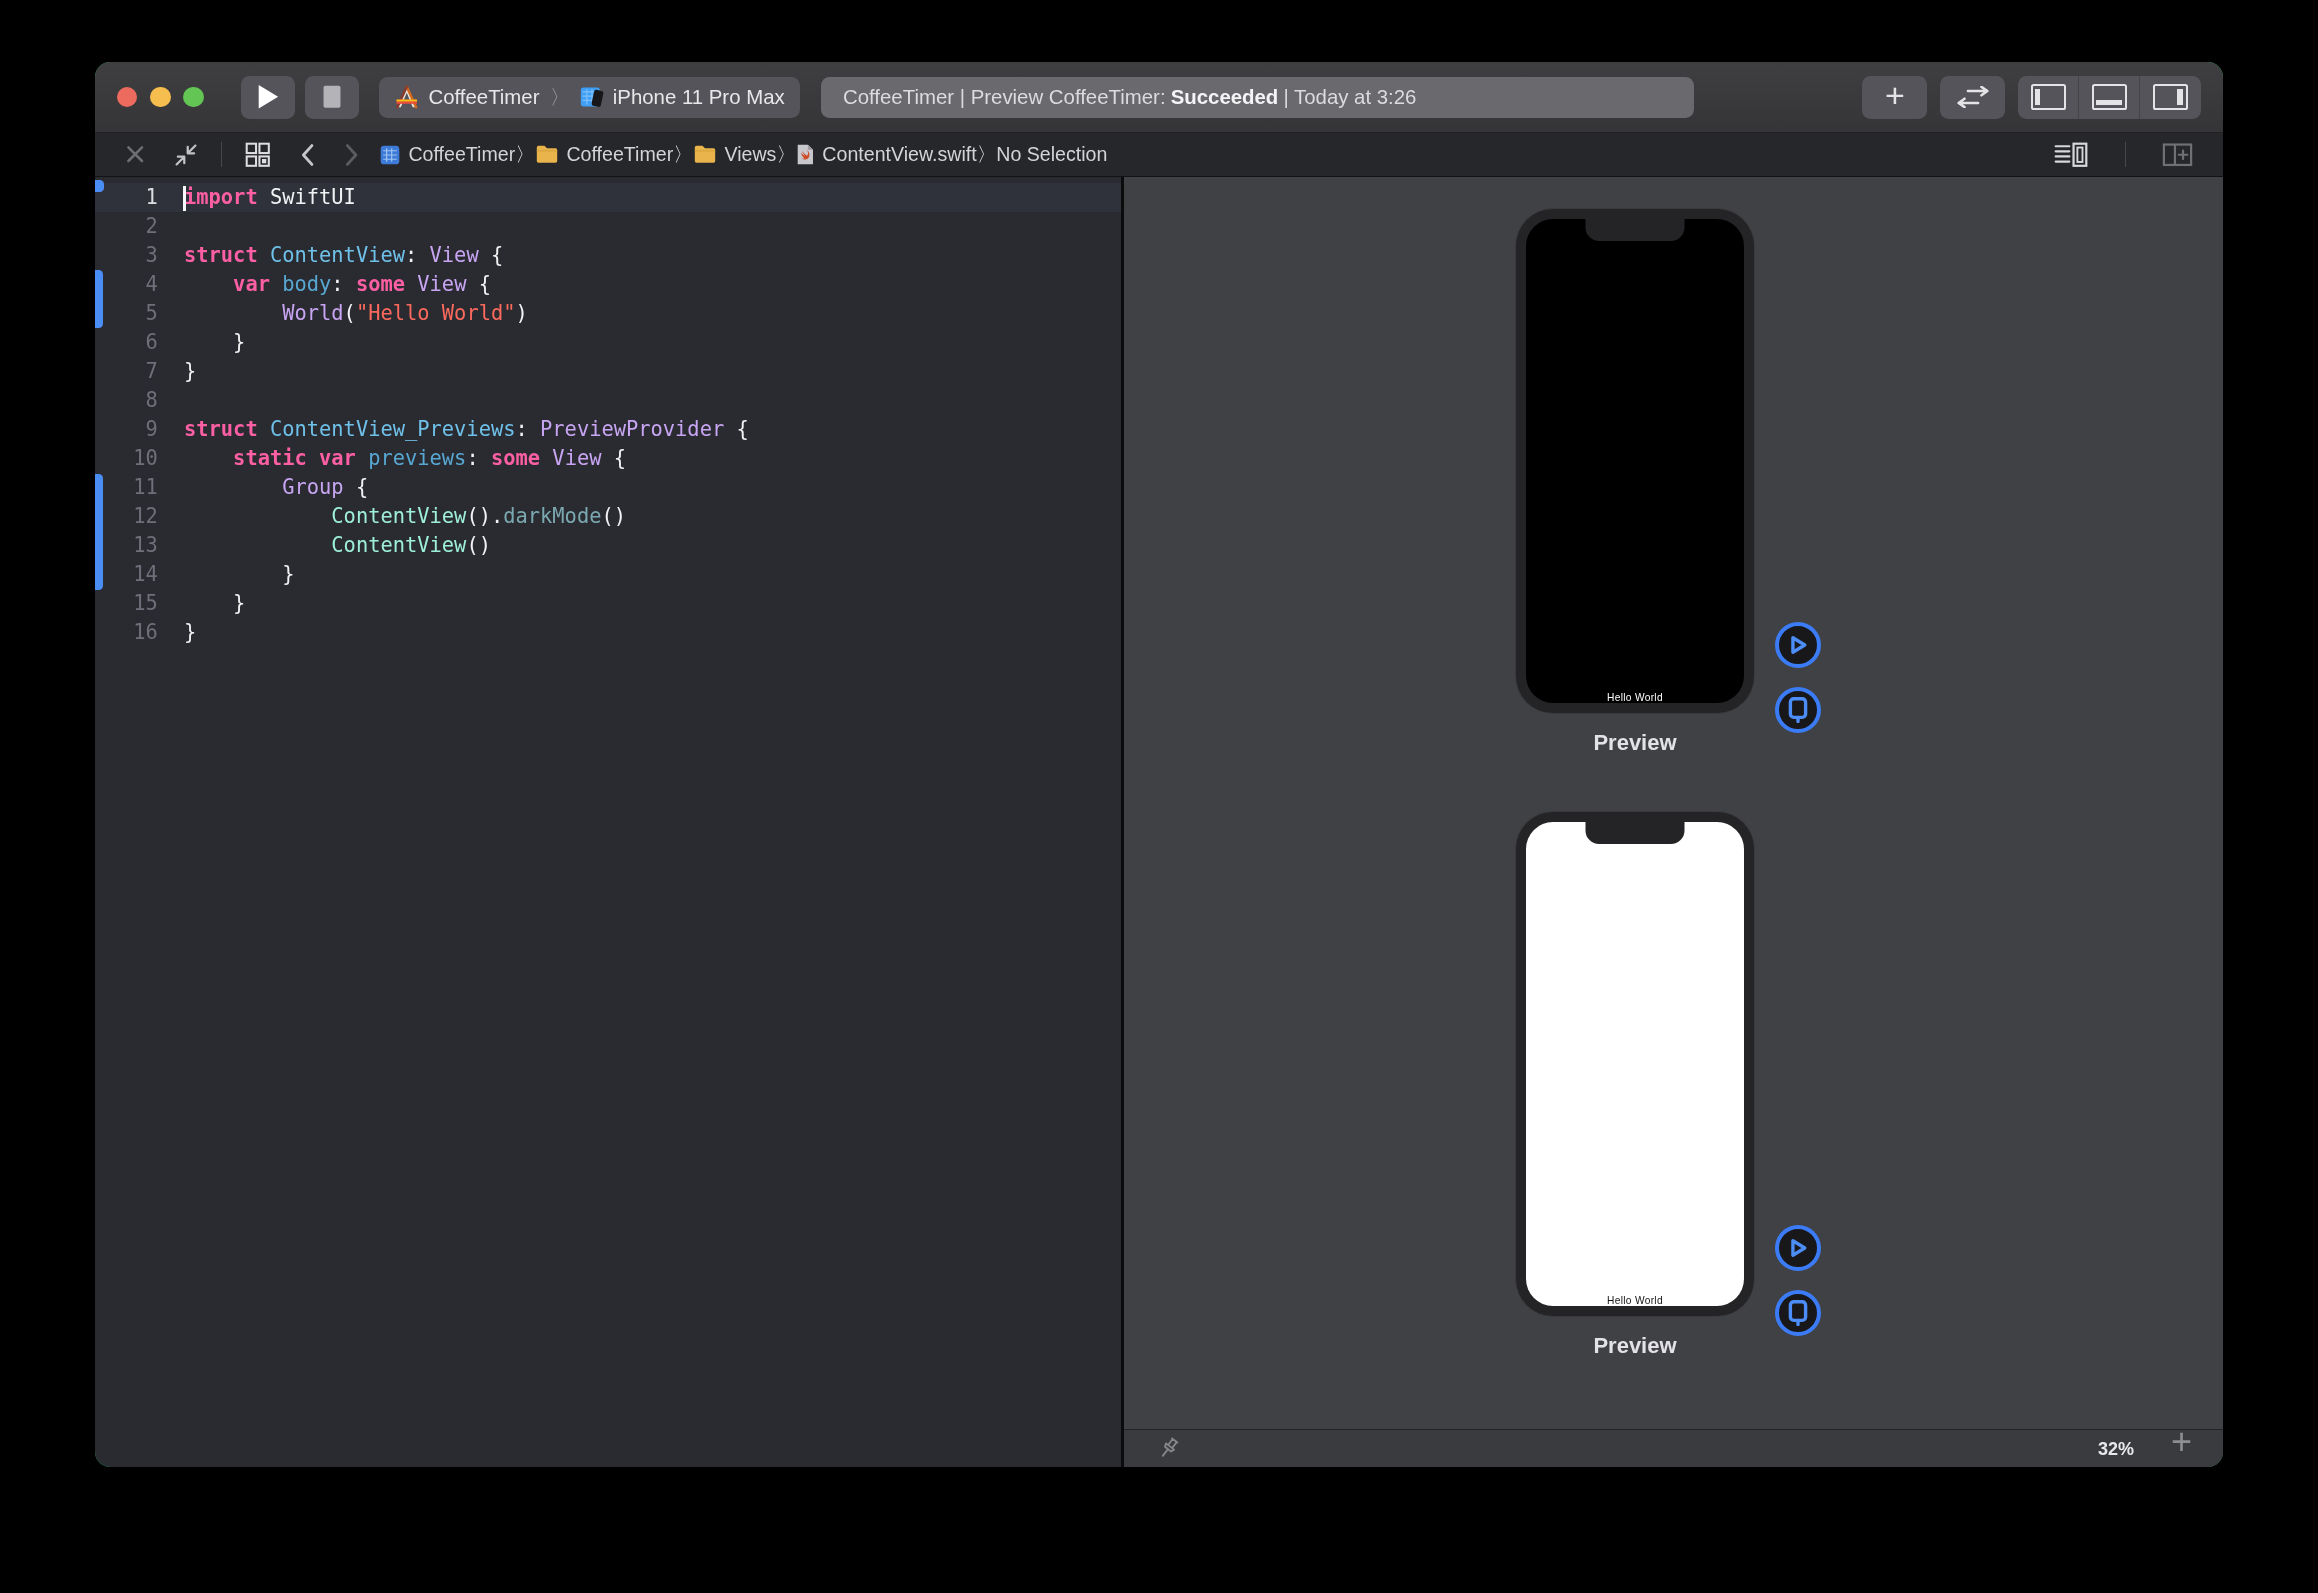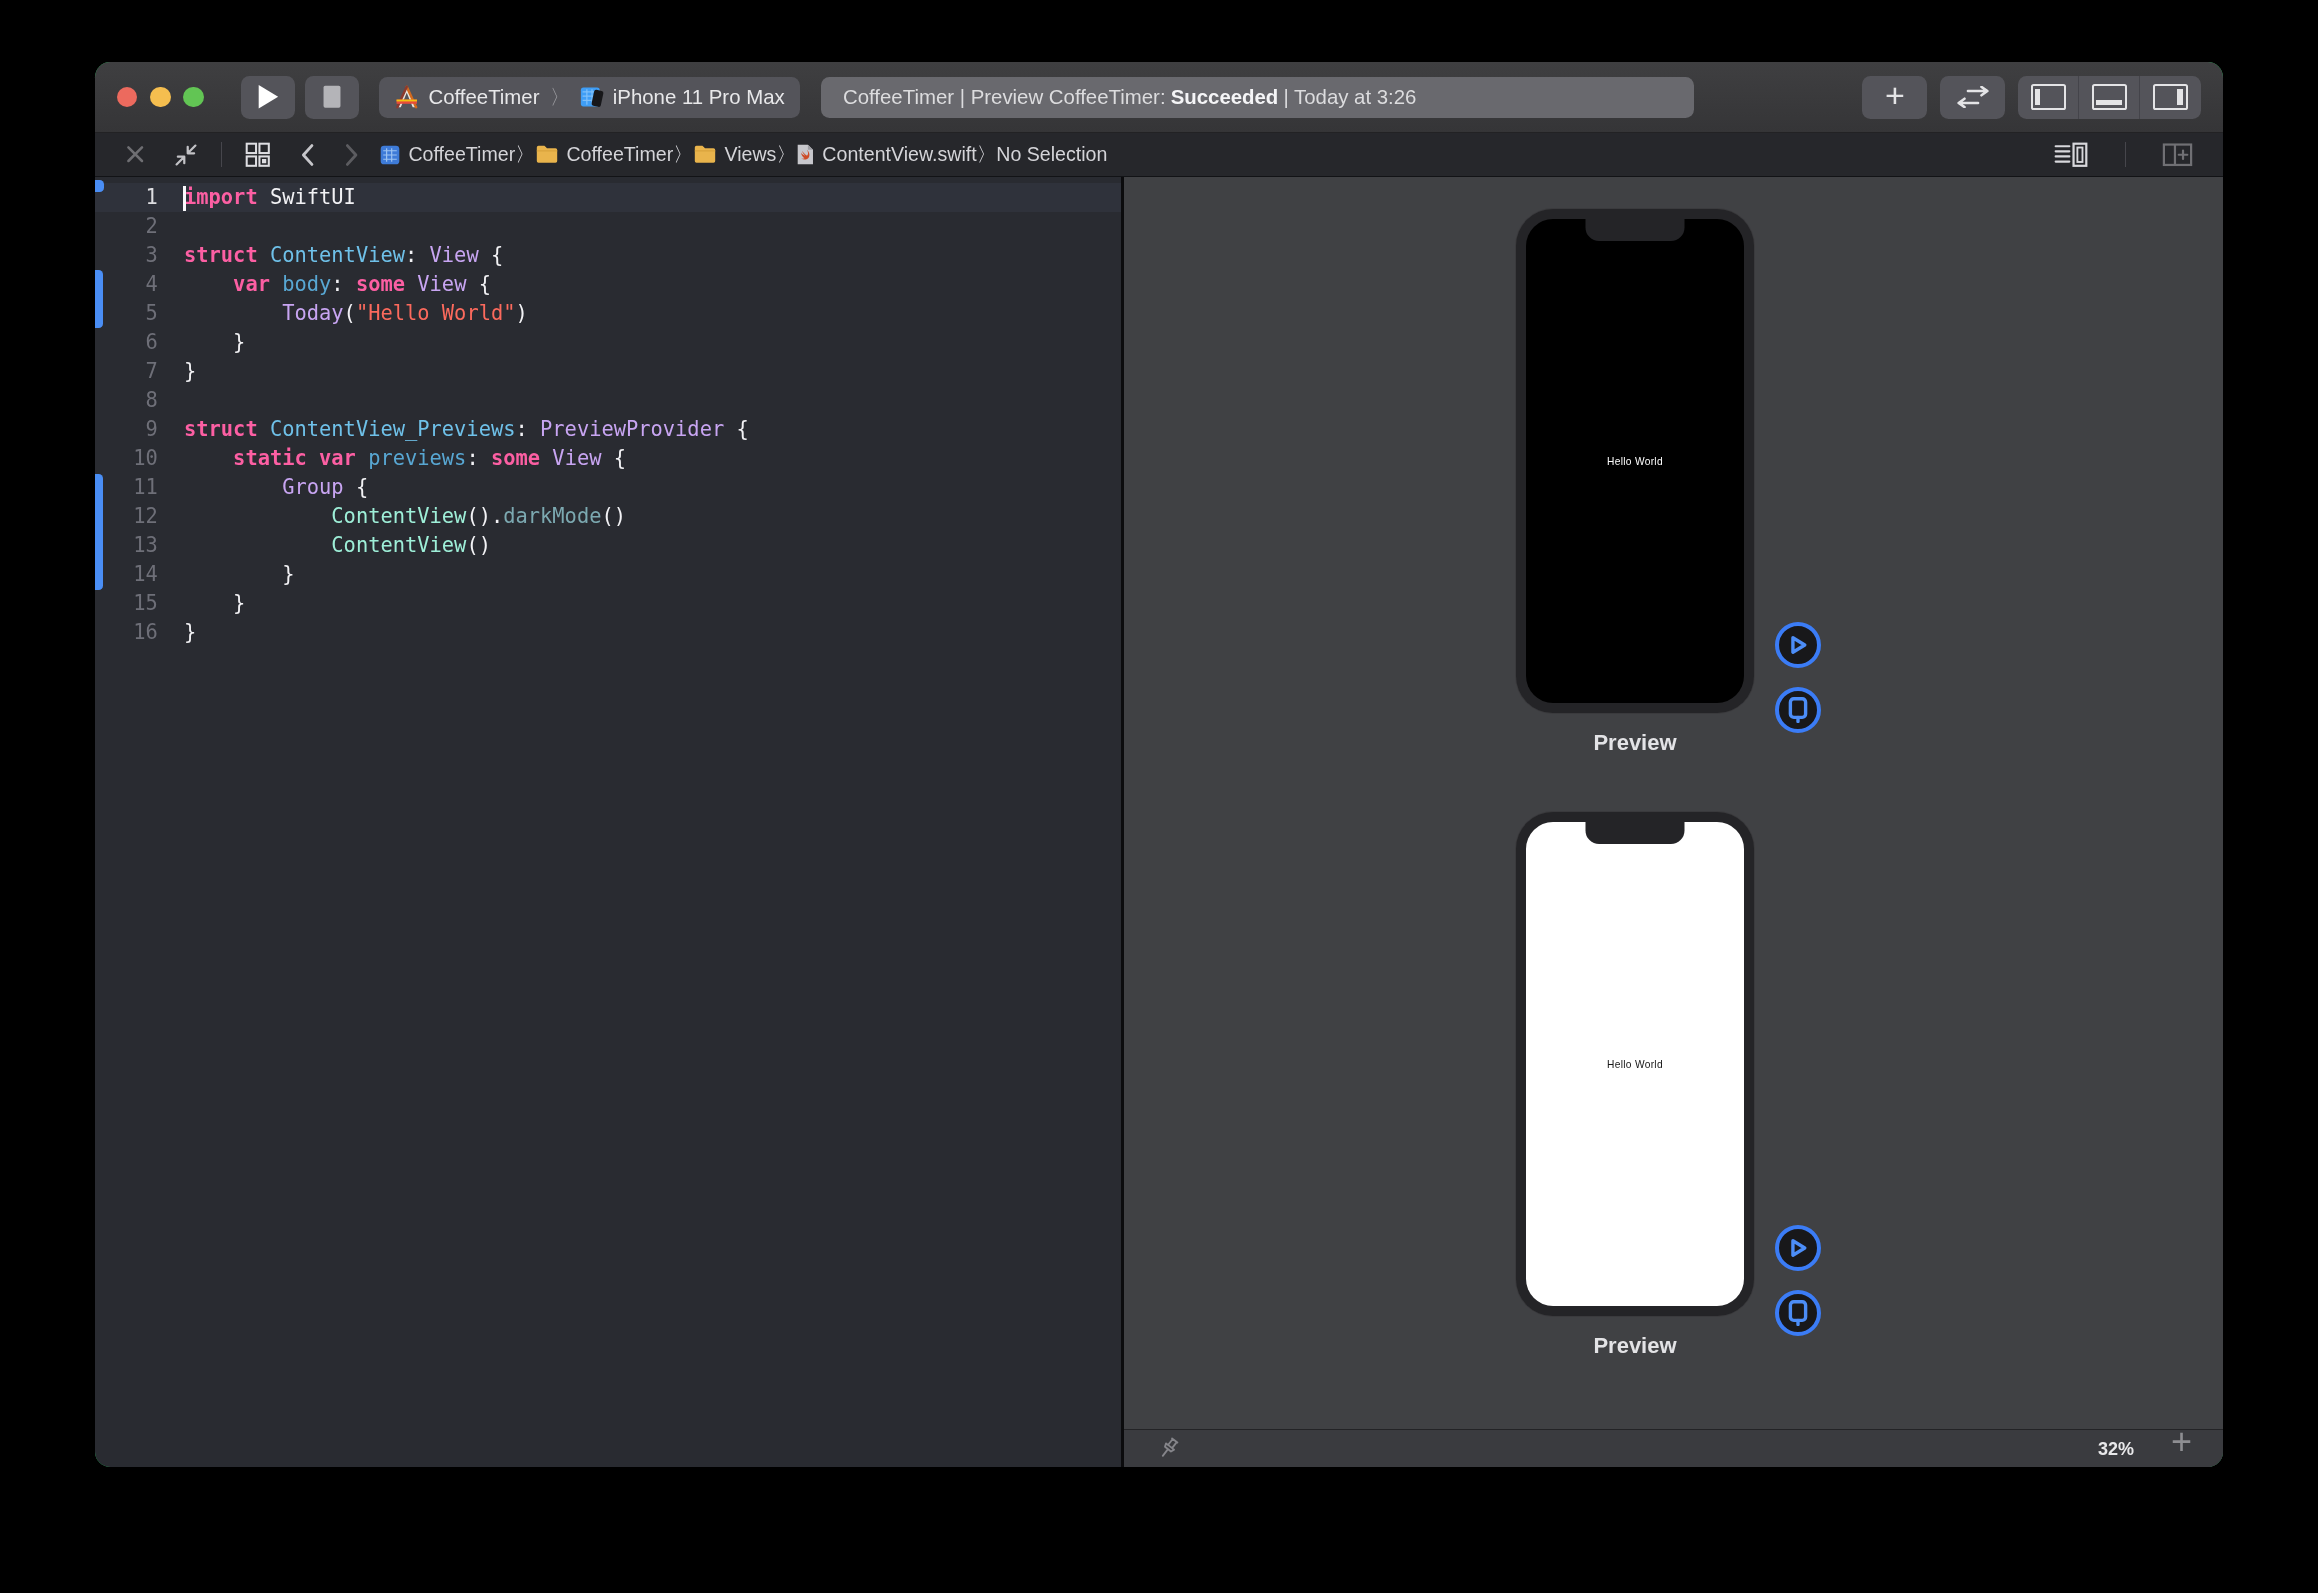--- a/index.html
+++ b/index.html
@@ -59,21 +59,21 @@
   .tok-pr{color:#9EEFD8}
   .tok-fn{color:#7CA9B1}
   .tok-s{color:#FC6A5D}
   .marker{position:absolute;left:0;width:7.7px;background:#4A8EF5;border-radius:0 4.3px 4.3px 0;}
   .cursor{position:absolute;left:88px;top:8.5px;width:2.6px;height:25px;background:#FAFAFC;}
   
   .pv-group{position:absolute;left:0;width:100%;height:595px;}
   .phone{position:absolute;left:392px;top:0;width:238px;height:504px;background:#242427;border-radius:37px;
     box-shadow:0 0 0 0.9px #3A3A3D;}
   .screen{position:absolute;left:10.2px;top:10.2px;right:10.2px;bottom:10.2px;border-radius:27px;overflow:hidden;
-    display:flex;align-items:center;justify-content:center;}
+    display:flex;align-items:flex-end;justify-content:center;}
   .screen .notch{position:absolute;top:0;left:50%;transform:translateX(-50%);width:99px;height:22px;
     background:#242427;border-radius:0 0 13.6px 13.6px;}
   .screen.dark{background:#000;color:#FFF;}
   .screen.light{background:#FFF;color:#151515;}
   .hello{font-size:10.2px;letter-spacing:0.3px;}
   .pv-label{position:absolute;left:392px;width:238px;top:521px;text-align:center;color:#E3E3E6;
     font-size:22px;font-weight:bold;}
   .pv-btn{position:absolute;left:651px;width:46px;height:46px;border-radius:50%;background:#18181A;
     border:4.3px solid #3B7CF6;box-sizing:border-box;display:flex;align-items:center;justify-content:center;padding:0;}
   .pv-btn.live{top:413px;} .pv-btn.device{top:478px;}
@@ -260,21 +260,21 @@
   </div>
 
   <div class="content">
 
     <div class="editor" id="editor">
       <div class="lines" id="code-lines">
           <div class="code-line current"><span class="ln">1</span><span class="code"><span class="tok-k">import</span><span class="tok-p"> SwiftUI</span></span></div>
           <div class="code-line"><span class="ln">2</span><span class="code"></span></div>
           <div class="code-line"><span class="ln">3</span><span class="code"><span class="tok-k">struct</span><span class="tok-p"> </span><span class="tok-td">ContentView</span><span class="tok-p">: </span><span class="tok-t">View</span><span class="tok-p"> {</span></span></div>
           <div class="code-line"><span class="ln">4</span><span class="code"><span class="tok-p">    </span><span class="tok-k">var</span><span class="tok-p"> </span><span class="tok-vd">body</span><span class="tok-p">: </span><span class="tok-k">some</span><span class="tok-p"> </span><span class="tok-t">View</span><span class="tok-p"> {</span></span></div>
-          <div class="code-line"><span class="ln">5</span><span class="code"><span class="tok-p">        </span><span class="tok-t">Today</span><span class="tok-p">(</span><span class="tok-s">"Hello World"</span><span class="tok-p">)</span></span></div>
+          <div class="code-line"><span class="ln">5</span><span class="code"><span class="tok-p">        </span><span class="tok-t">World</span><span class="tok-p">(</span><span class="tok-s">"Hello World"</span><span class="tok-p">)</span></span></div>
           <div class="code-line"><span class="ln">6</span><span class="code"><span class="tok-p">    }</span></span></div>
           <div class="code-line"><span class="ln">7</span><span class="code"><span class="tok-p">}</span></span></div>
           <div class="code-line"><span class="ln">8</span><span class="code"></span></div>
           <div class="code-line"><span class="ln">9</span><span class="code"><span class="tok-k">struct</span><span class="tok-p"> </span><span class="tok-td">ContentView_Previews</span><span class="tok-p">: </span><span class="tok-t">PreviewProvider</span><span class="tok-p"> {</span></span></div>
           <div class="code-line"><span class="ln">10</span><span class="code"><span class="tok-p">    </span><span class="tok-k">static</span><span class="tok-p"> </span><span class="tok-k">var</span><span class="tok-p"> </span><span class="tok-vd">previews</span><span class="tok-p">: </span><span class="tok-k">some</span><span class="tok-p"> </span><span class="tok-t">View</span><span class="tok-p"> {</span></span></div>
           <div class="code-line"><span class="ln">11</span><span class="code"><span class="tok-p">        </span><span class="tok-t">Group</span><span class="tok-p"> {</span></span></div>
           <div class="code-line"><span class="ln">12</span><span class="code"><span class="tok-p">            </span><span class="tok-pr">ContentView</span><span class="tok-p">().</span><span class="tok-fn">darkMode</span><span class="tok-p">()</span></span></div>
           <div class="code-line"><span class="ln">13</span><span class="code"><span class="tok-p">            </span><span class="tok-pr">ContentView</span><span class="tok-p">()</span></span></div>
           <div class="code-line"><span class="ln">14</span><span class="code"><span class="tok-p">        }</span></span></div>
           <div class="code-line"><span class="ln">15</span><span class="code"><span class="tok-p">    }</span></span></div>

